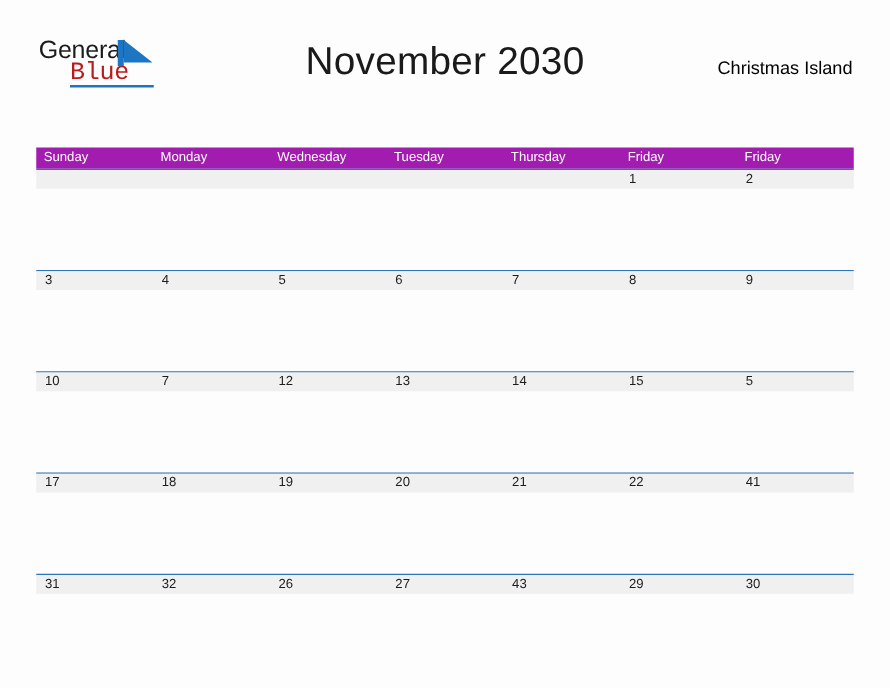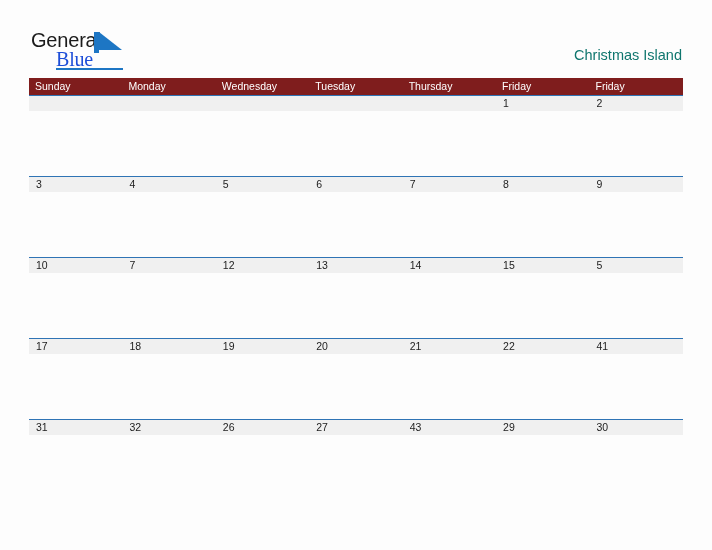--- a/index.html
+++ b/index.html
@@ -45,22 +45,22 @@
     color: #1b1b1b;
     font-family: "Liberation Sans", sans-serif;
     line-height: 20px;
   }
   .logo-blue {
     position: absolute;
     left: 25px;
     top: 19px;
     font-size: 20px;
     letter-spacing: -0.2px;
-    color: #1d4ed8;
-    font-family: Liberation Serif, serif;
+    color: #b91c1c;
+    font-family: Liberation Mono, monospace;
     line-height: 20px;
   }
   .logo-flag {
     position: absolute;
     left: 63px;
     top: 2px;
     width: 28px;
     height: 21px;
   }
   .logo-underline {
@@ -83,38 +83,39 @@
     color: #1a1a1a;
     letter-spacing: 0.2px;
     line-height: 38px;
   }
 
   .cal-locale {
     position: absolute;
     right: 30px;
     top: 46px;
     font-size: 14.5px;
-    color: #0f766e;
+    color: #000000;
     line-height: 18px;
     text-align: right;
   }
 
   
   .cal {
     position: absolute;
     left: 29px;
     top: 78px;
     width: 654px;
   }
 
   .dow-row {
     display: flex;
     width: 654px;
     height: 17px;
-    background: #7f1d1d;
+    background: #a21caf;
+    margin-top: 40px;
   }
   .dow {
     width: 93.43px;
     height: 17px;
     color: #ffffff;
     font-size: 10.5px;
     line-height: 17px;
     padding-left: 6px;
     white-space: nowrap;
     overflow: hidden;
@@ -181,20 +182,21 @@
       <span class="logo-blue">Blue</span>
       <span class="logo-flag">
         <svg width="28" height="21" viewBox="0 0 28 21" xmlns="http://www.w3.org/2000/svg">
           <polygon points="0,0 5,0 5,21 0,21" fill="#1d76c4"></polygon>
           <polygon points="5,0 28,18 5,18" fill="#1d76c4"></polygon>
         </svg>
       </span>
       <span class="logo-underline"></span>
     </div>
 
+    <div class="cal-title">November 2030</div>
 
     <div class="cal-locale">Christmas Island</div>
 
   </div>
 
   <div class="cal">
 
     <div class="dow-row">
       <div class="dow">Sunday</div>
       <div class="dow">Monday</div>

